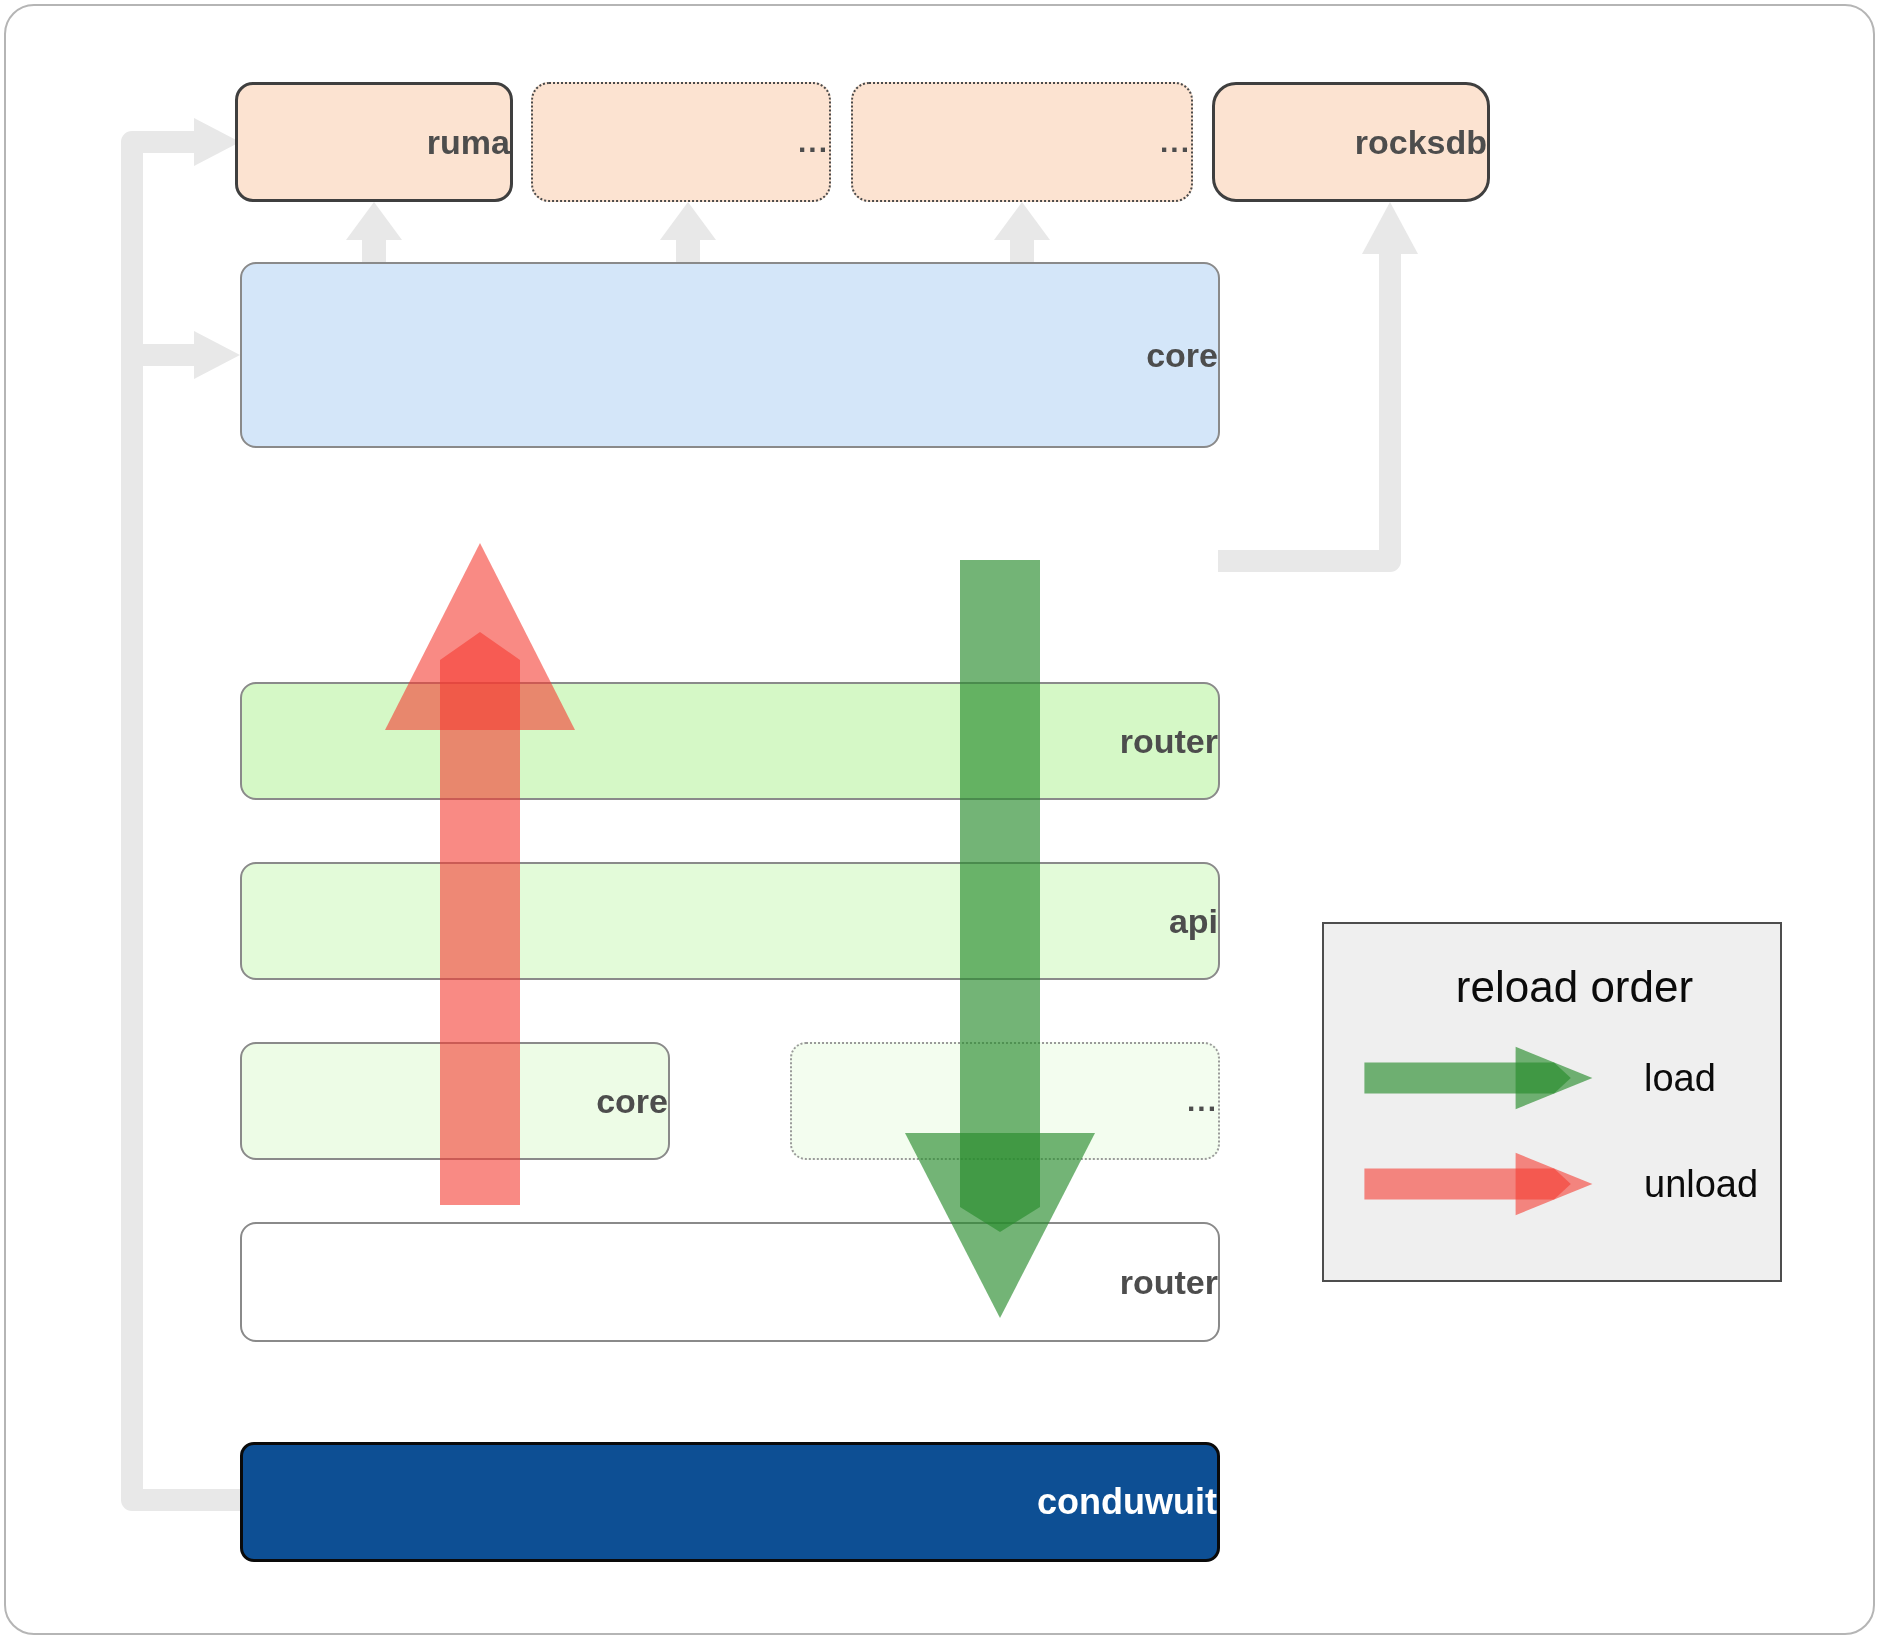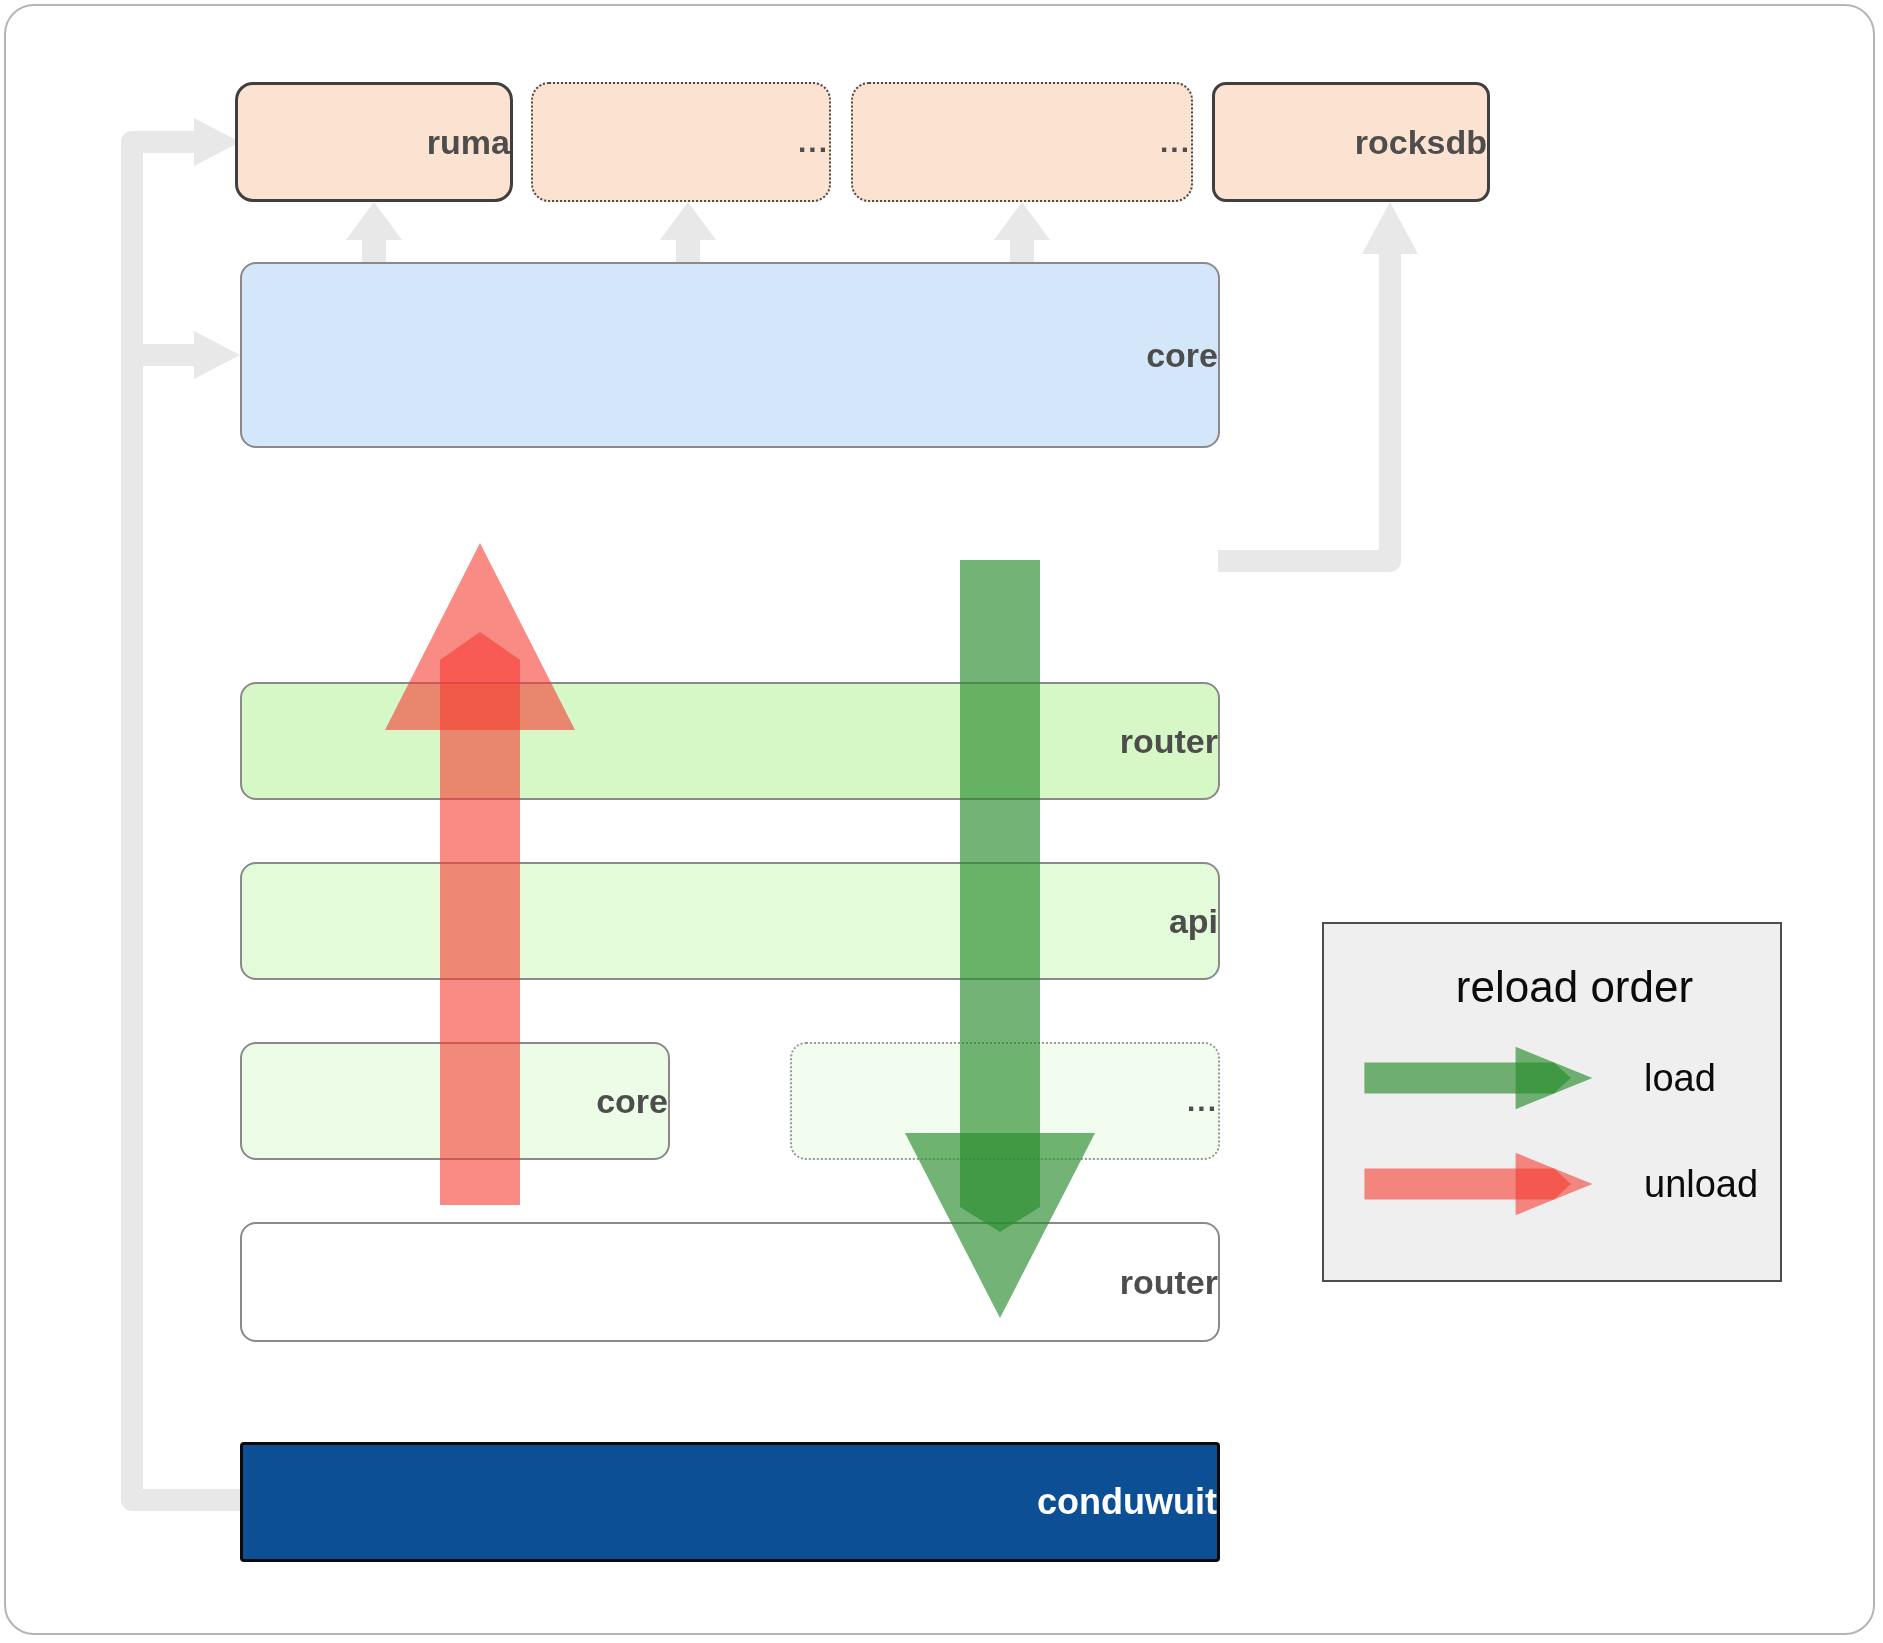--- a/index.html
+++ b/index.html
@@ -21,30 +21,30 @@
   }
   .solid-dark{border:3px solid #3f3f3f;}
   .solid-gray{border:2px solid #8a8a8a;}
   .dotted-dark{border:2px dotted #4a4a4a;}
   .dotted-gray{border:2px dotted #9a9a9a;}
   .dots-label{font-size:30px;font-weight:700;letter-spacing:2px;}
 
   #box-ruma    {left:235px;top:82px;width:278px;height:120px;background:#fce3d1;border-radius:18px;}
   #box-misc1   {left:531px;top:82px;width:300px;height:120px;background:#fce3d1;border-radius:18px;}
   #box-misc2   {left:851px;top:82px;width:342px;height:120px;background:#fce3d1;border-radius:18px;}
-  #box-rocksdb {left:1212px;top:82px;width:278px;height:120px;background:#fce3d1;border-radius:14px;}
+  #box-rocksdb {left:1212px;top:82px;width:278px;height:120px;background:#fce3d1;border-radius:24px;}
   #box-core    {left:240px;top:262px;width:980px;height:186px;background:#d4e6f9;}
   #box-database{left:240px;top:503px;width:980px;height:117px;background:#a6fa8d;}
   #box-service {left:240px;top:682px;width:980px;height:118px;background:#d5f8c6;}
   #box-api     {left:240px;top:862px;width:980px;height:118px;background:#e3fbd9;}
   #box-admin   {left:240px;top:1042px;width:430px;height:118px;background:#edfce6;}
   #box-admin-misc{left:790px;top:1042px;width:430px;height:118px;background:#f3fdef;}
   #box-router  {left:240px;top:1222px;width:980px;height:120px;background:#ffffff;}
   #box-conduwuit{left:240px;top:1442px;width:980px;height:120px;background:#0d4f94;
-                 border:3px solid #0a0a0a;border-radius:4px;color:#ffffff;font-weight:700;font-size:36px;}
+                 border:3px solid #0a0a0a;border-radius:14px;color:#ffffff;font-weight:700;font-size:36px;}
 
   #legend{
     position:absolute;z-index:2;left:1322px;top:922px;width:460px;height:360px;
     background:#efefef;border:2px solid #4d4d4d;box-sizing:border-box;
   }
   #legend-title{
     text-align:center;margin-top:38px;font-size:44px;color:#0b0b0b;font-weight:400;padding-left:45px;
   }
   .legend-row{
     display:flex;align-items:center;margin:26px 0 0 38px;height:80px;

